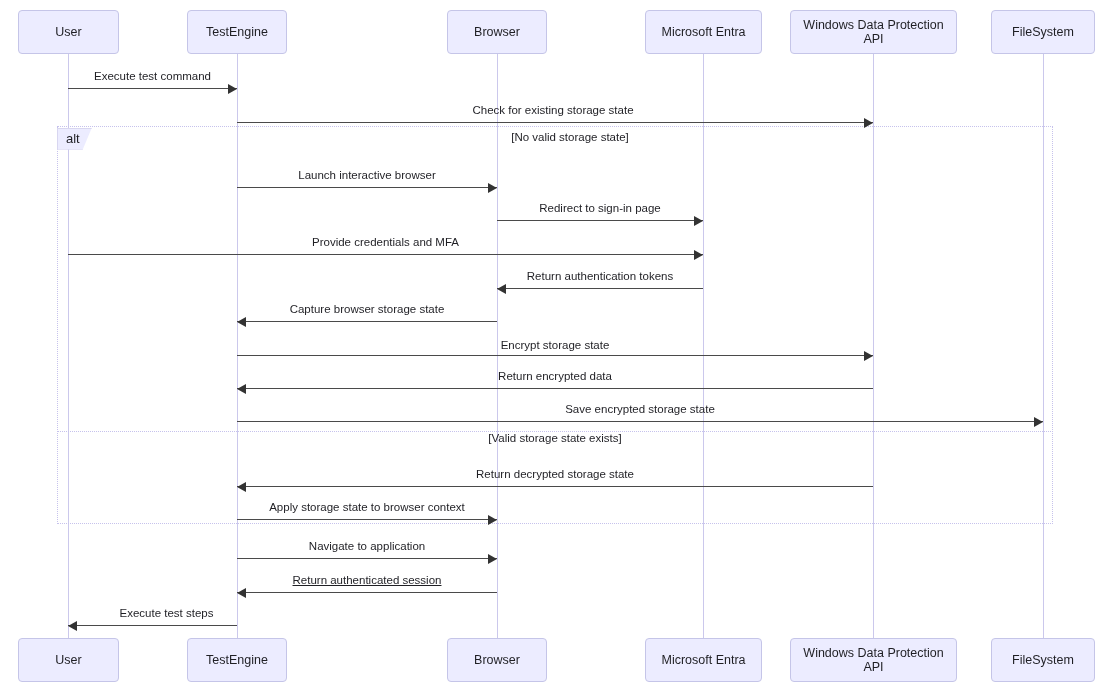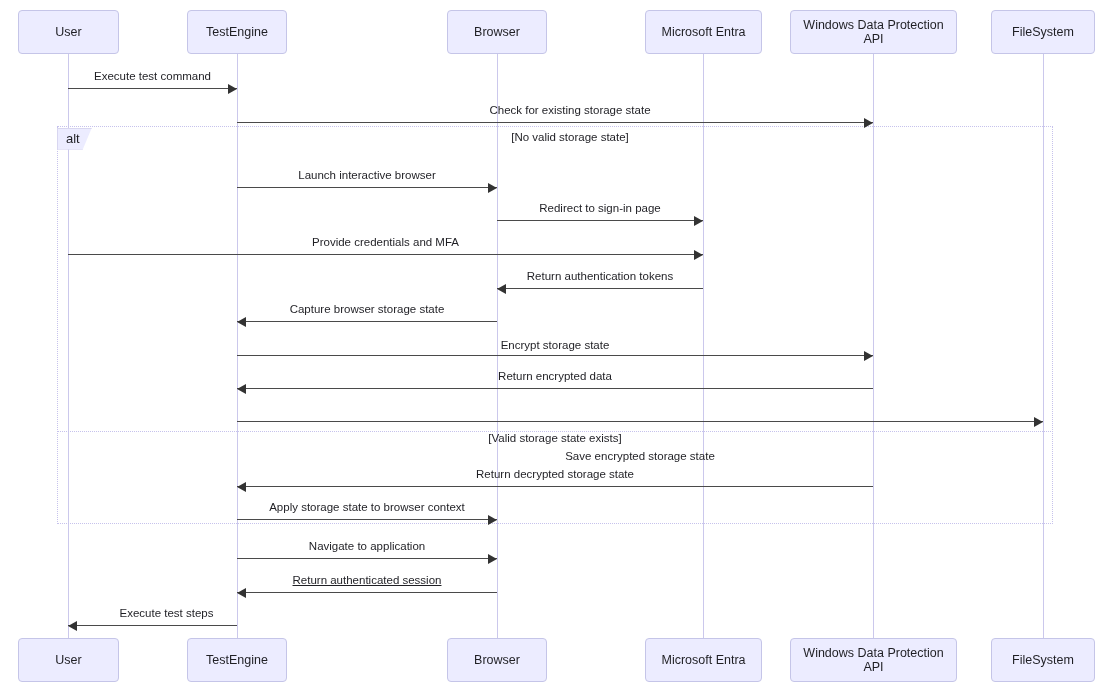--- a/index.html
+++ b/index.html
@@ -117,21 +117,21 @@
       <div class="alt-cond" style="left: 570px; top: 131px;">[No valid storage state]</div>
       <div class="alt-cond" style="left: 555px; top: 432px;">[Valid storage state exists]</div>
     </div>
 
   <div id="messages">
       <div class="msg-line" style="left: 68px; top: 88px; width: 169px;"></div>
       <div class="msg-head right" style="top: 84px; left: 228px;"></div>
       <div class="msg-label" style="left: 152.5px; top: 70px;">Execute test command</div>
       <div class="msg-line" style="left: 237px; top: 122px; width: 636px;"></div>
       <div class="msg-head right" style="top: 118px; left: 864px;"></div>
-      <div class="msg-label" style="left: 570px; top: 104px;">Check for existing storage state</div>
+      <div class="msg-label" style="left: 553px; top: 104px;">Check for existing storage state</div>
       <div class="msg-line" style="left: 237px; top: 187px; width: 260px;"></div>
       <div class="msg-head right" style="top: 183px; left: 488px;"></div>
       <div class="msg-label" style="left: 367px; top: 169px;">Launch interactive browser</div>
       <div class="msg-line" style="left: 497px; top: 220px; width: 206px;"></div>
       <div class="msg-head right" style="top: 216px; left: 694px;"></div>
       <div class="msg-label" style="left: 600px; top: 202px;">Redirect to sign-in page</div>
       <div class="msg-line" style="left: 68px; top: 254px; width: 635px;"></div>
       <div class="msg-head right" style="top: 250px; left: 694px;"></div>
       <div class="msg-label" style="left: 385.5px; top: 236px;">Provide credentials and MFA</div>
       <div class="msg-line" style="left: 497px; top: 288px; width: 206px;"></div>
@@ -141,21 +141,21 @@
       <div class="msg-head left" style="top: 317px; left: 237px;"></div>
       <div class="msg-label" style="left: 367px; top: 303px;">Capture browser storage state</div>
       <div class="msg-line" style="left: 237px; top: 355px; width: 636px;"></div>
       <div class="msg-head right" style="top: 351px; left: 864px;"></div>
       <div class="msg-label" style="left: 555px; top: 339px;">Encrypt storage state</div>
       <div class="msg-line" style="left: 237px; top: 388px; width: 636px;"></div>
       <div class="msg-head left" style="top: 384px; left: 237px;"></div>
       <div class="msg-label" style="left: 555px; top: 370px;">Return encrypted data</div>
       <div class="msg-line" style="left: 237px; top: 421px; width: 806px;"></div>
       <div class="msg-head right" style="top: 417px; left: 1034px;"></div>
-      <div class="msg-label" style="left: 640px; top: 403px; margin-top: 47px;">Save encrypted storage state</div>
+      <div class="msg-label" style="left: 640px; top: 403px;">Save encrypted storage state</div>
       <div class="msg-line" style="left: 237px; top: 486px; width: 636px;"></div>
       <div class="msg-head left" style="top: 482px; left: 237px;"></div>
       <div class="msg-label" style="left: 555px; top: 468px;">Return decrypted storage state</div>
       <div class="msg-line" style="left: 237px; top: 519px; width: 260px;"></div>
       <div class="msg-head right" style="top: 515px; left: 488px;"></div>
       <div class="msg-label" style="left: 367px; top: 501px;">Apply storage state to browser context</div>
       <div class="msg-line" style="left: 237px; top: 558px; width: 260px;"></div>
       <div class="msg-head right" style="top: 554px; left: 488px;"></div>
       <div class="msg-label" style="left: 367px; top: 540px;">Navigate to application</div>
       <div class="msg-line" style="left: 237px; top: 592px; width: 260px;"></div>

